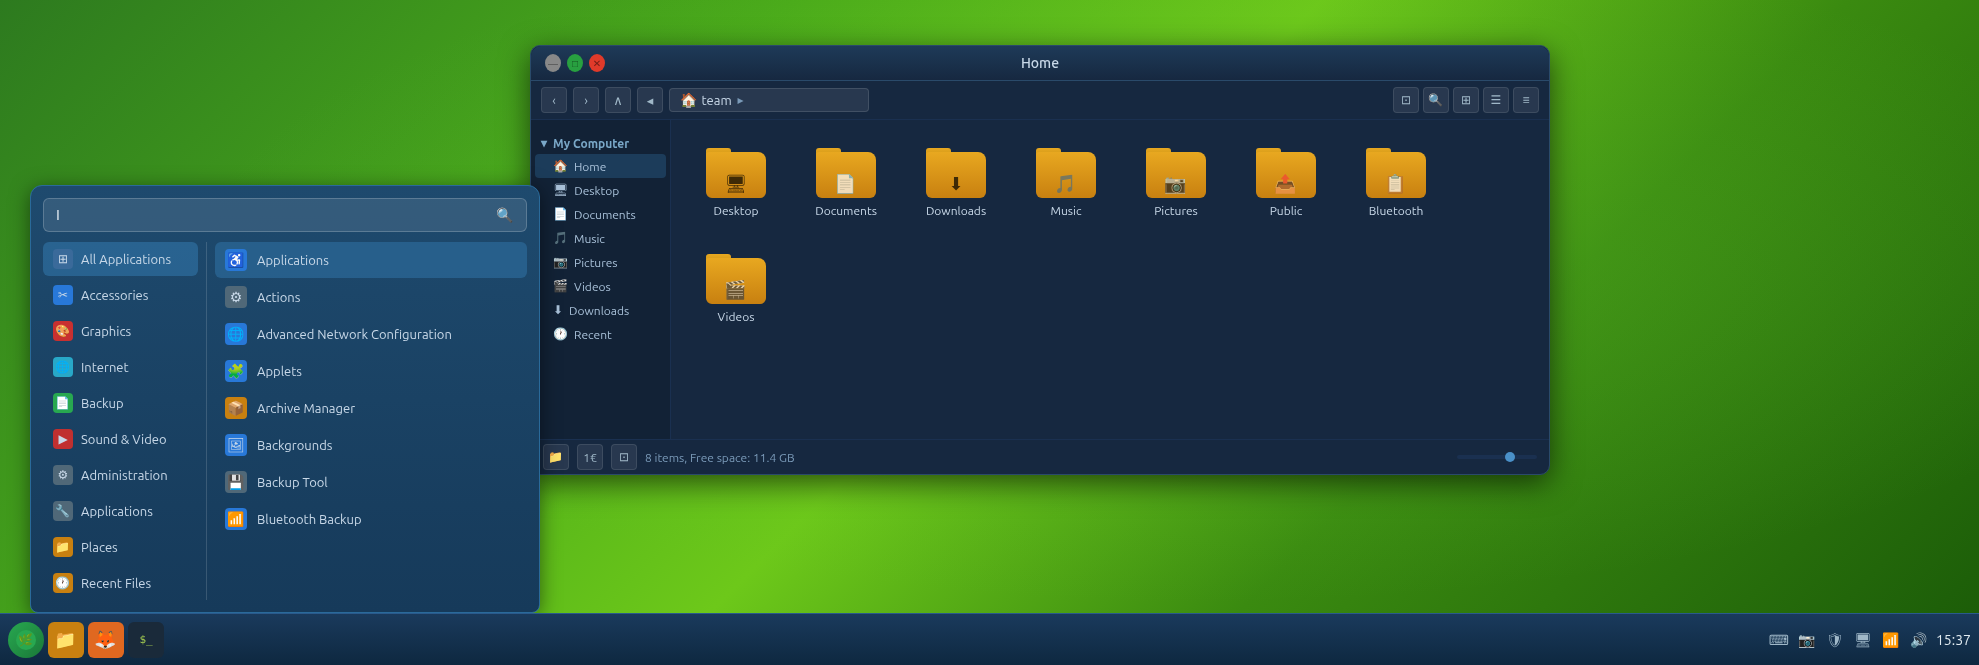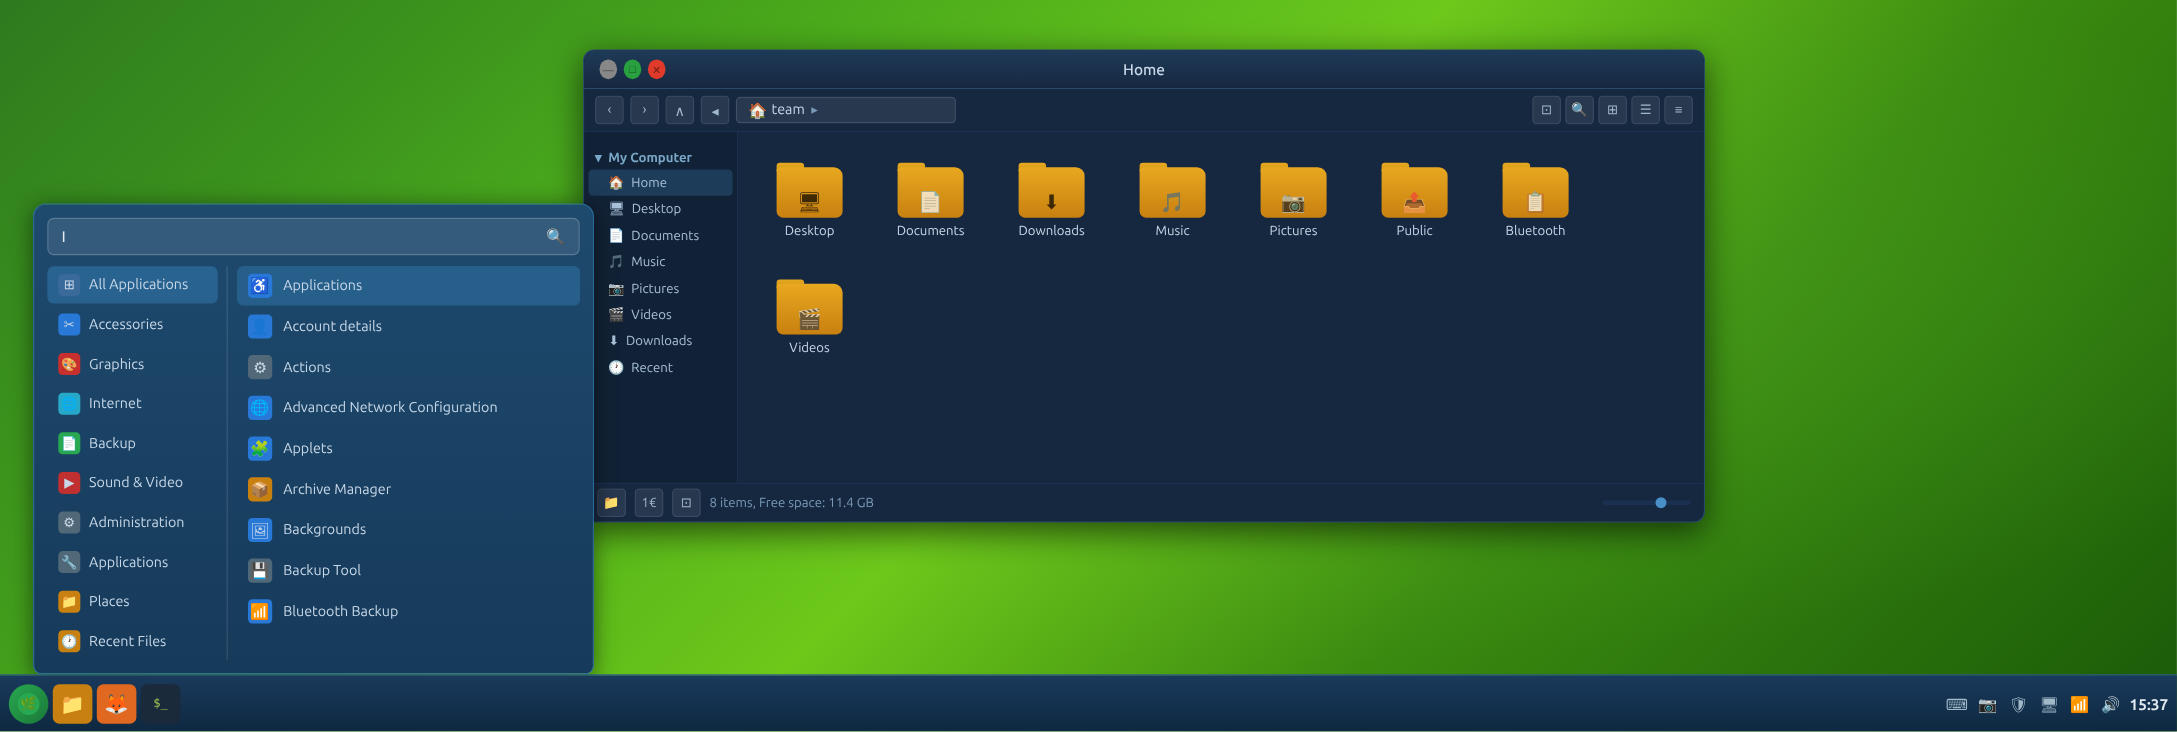--- a/index.html
+++ b/index.html
@@ -46,21 +46,21 @@
       right: 8px;
       display: flex;
       align-items: center;
       gap: 6px;
       color: #c8d8e8;
       font-size: 13px;
     }
     .taskbar-time {
       color: #e0eaf0;
       font-size: 14px;
-      font-weight: 700;
+      font-weight: 400;
     }
     .taskbar-sys-icon {
       width: 22px;
       height: 22px;
       display: flex;
       align-items: center;
       justify-content: center;
       font-size: 14px;
       color: #a0b8c8;
     }
@@ -619,24 +619,20 @@
     </div>
 
     <div class="divider"></div>
 
     <div class="menu-apps scrollbar-hide">
       <div class="menu-app-item selected">
         <div class="app-icon" style="background:#2878d8;">♿</div>
         <span>Applications</span>
       </div>
       <div class="menu-app-item">
-        <div class="app-icon" style="background:#2878d8;">👤</div>
-        <span>Account details</span>
-      </div>
-      <div class="menu-app-item">
         <div class="app-icon" style="background:#506878;">⚙</div>
         <span>Actions</span>
       </div>
       <div class="menu-app-item">
         <div class="app-icon" style="background:#2878d8;">🌐</div>
         <span>Advanced Network Configuration</span>
       </div>
       <div class="menu-app-item">
         <div class="app-icon" style="background:#2878d8;">🧩</div>
         <span>Applets</span>

